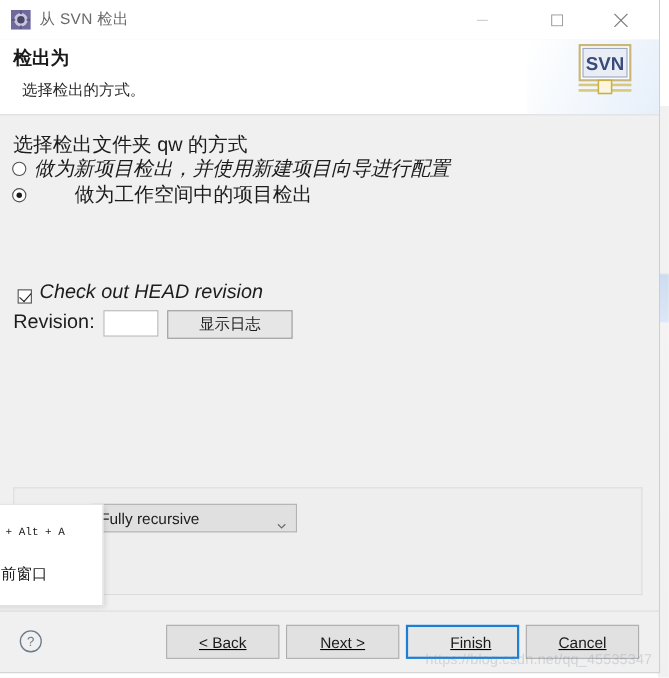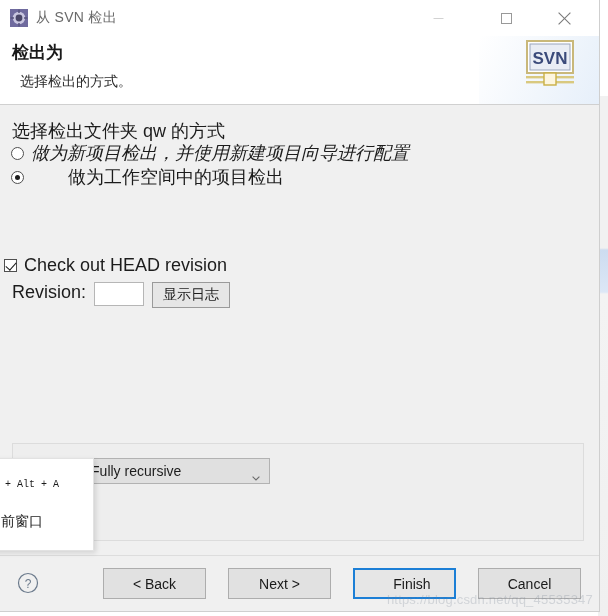--- a/index.html
+++ b/index.html
@@ -119,22 +119,22 @@
   }
   #projname-input {
     flex: 1; height: 26px;
     border: 1px solid #a0a0a0; background: #ffffff;
     font-size: 14px; color: #111;
     padding: 0 5px; line-height: 24px;
     outline: none; font-family: inherit;
   }
 
   .check-row {
-    position: absolute; left: 4px;
-    display: flex; align-items: center; gap: 7px;
+    position: absolute; left: 16px;
+    display: flex; align-items: flex-end; gap: 7px; font-style: italic;
   }
   .cbox {
     width: 13px; height: 13px;
     border: 1px solid #4f4f4f; background: #ffffff;
     position: relative; flex: none;
   }
   .cbox.checked::after {
     content: ""; position: absolute;
     left: 3px; top: 0px; width: 5px; height: 9px;
     border: solid #1c1c1c; border-width: 0 1.6px 1.6px 0;
@@ -150,21 +150,21 @@
   #revision-input {
     width: 50px; height: 24px;
     border: 1px solid #b6b6b6; background: #ffffff;
     font-size: 13px; padding: 0 4px; font-family: inherit;
     color: #555; outline: none;
   }
   #showlog-button {
     height: 26px; min-width: 72px;
     background: #e6e6e6; border: 1px solid #9a9a9a;
     font-size: 14px; color: #1c1c1c; font-family: inherit;
-    padding: 0 10px; cursor: default;
+    padding: 0 28px; cursor: default;
   }
 
   #depth-group {
     position: absolute; left: 12px; top: 338px;
     width: 572px; height: 98px;
     border: 1px solid #dcdcdc; background: #eeeeee;
   }
   #depth-row {
     position: absolute; left: 12px; top: 14px;
     display: flex; align-items: center; gap: 6px;
@@ -206,21 +206,21 @@
     height: 56px;
     background: #f0f0f0;
     border-top: 1px solid #dddddd;
   }
   #help-icon {
     position: absolute; left: 17px; top: 16px;
     width: 22px; height: 22px;
   }
   #footer-buttons {
     position: absolute; right: 18px; top: 12px;
-    display: flex; gap: 22px;
+    display: flex; gap: 6px; text-decoration: underline;
   }
   .wiz-button {
     width: 103px; height: 31px;
     background: #e1e1e1; border: 1px solid #adadad;
     font-size: 14px; color: #1a1a1a; font-family: inherit;
     cursor: default;
   }
   .wiz-button.default {
     border: 2px solid #1c7fd6;
     background: #e6e6e6;

